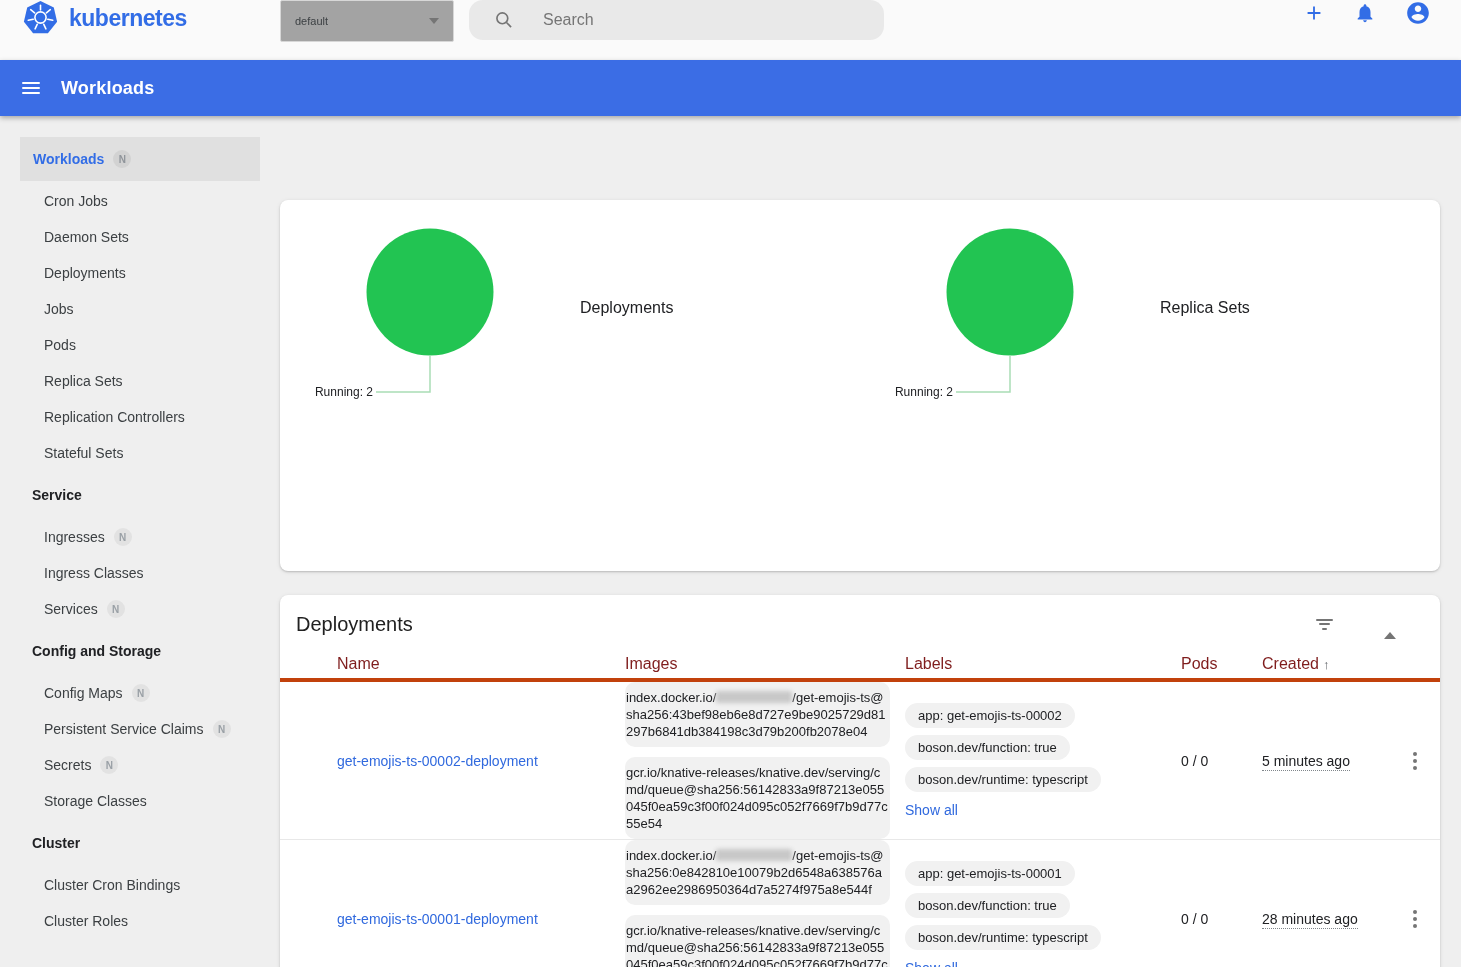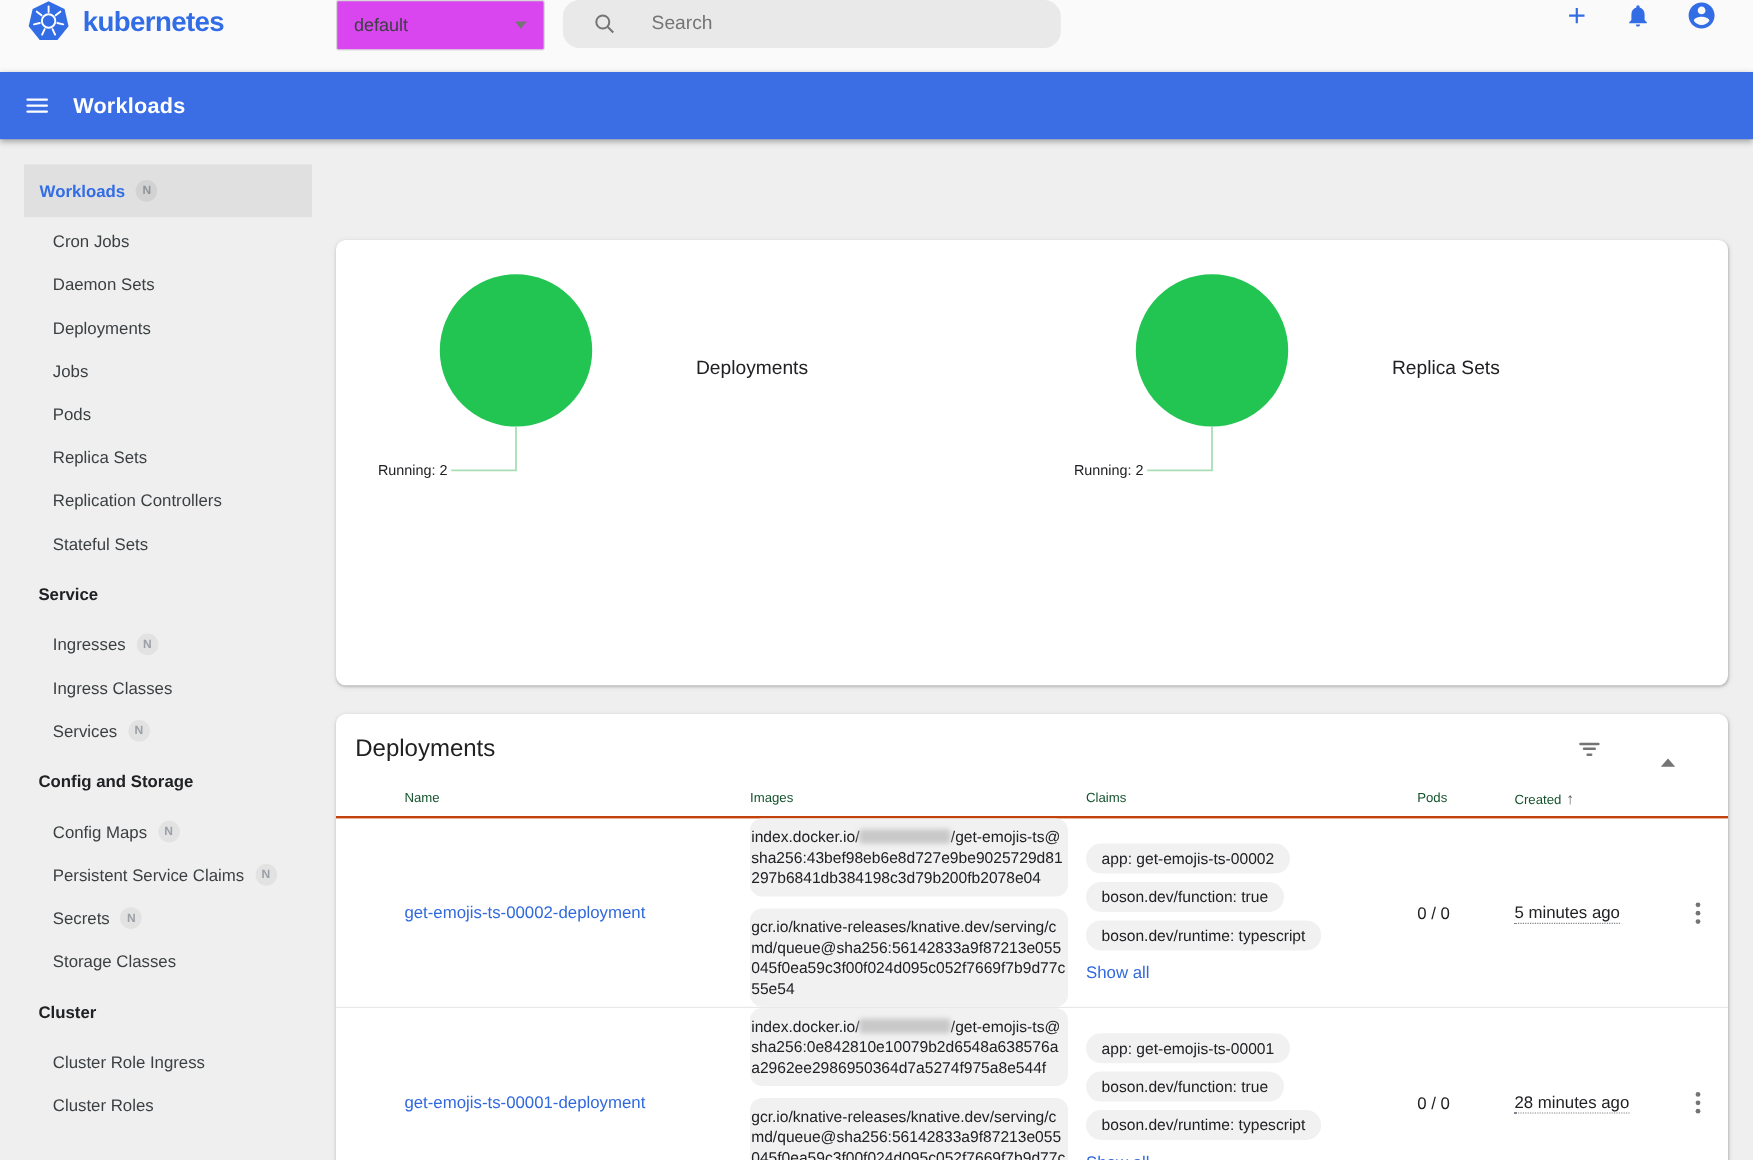--- a/index.html
+++ b/index.html
@@ -7,22 +7,22 @@
     width: 1461px; height: 967px; margin: 0;
     background: #efefef; color: #202124;
     font-family: "Liberation Sans", "DejaVu Sans", sans-serif;
     overflow: hidden;
   }
   
   .topbar { height: 60px; background: #fafafa; display: flex; align-items: flex-start; }
   .brand { width: 280px; flex: none; display: flex; align-items: center; padding-left: 22px; cursor: pointer; }
   .brand-text { font-size: 23px; font-weight: bold; color: #326de6; margin-left: 10px; letter-spacing: -0.5px; }
   .ns-select { width: 174px; height: 42px; border: 1px solid #d7d7d7; border-radius: 2px;
-    display: flex; align-items: center; padding: 0 14px; font-size: 15px; color: #3c4043;
-    background: #d946ef; cursor: pointer; }
+    display: flex; align-items: center; padding: 0 14px; font-size: 11px; color: #3c4043;
+    background: #a3a3a3; cursor: pointer; }
   .caret-down { margin-left: auto; width: 0; height: 0; border-left: 5px solid transparent;
     border-right: 5px solid transparent; border-top: 6px solid #757575; }
   .search-bar { margin-left: 15px; width: 415px; height: 40px; background: #e9e9e9;
     border-radius: 14px; display: flex; align-items: center; padding-left: 25px; }
   .search-bar input { border: none; background: transparent; outline: none; margin-left: 27px;
     font-size: 16px; color: #202124; width: 300px; font-family: inherit; }
   .search-bar input::placeholder { color: #757575; }
   .topbar-actions { margin-left: auto; display: flex; align-items: center; gap: 29px; padding-right: 30px; }
   .icon-btn { cursor: pointer; display: flex; align-items: center; }
   
@@ -57,21 +57,21 @@
   .filter-l1 { width: 17px; } .filter-l2 { width: 11px; } .filter-l3 { width: 5px; }
   .filter-btn + .collapse-btn { margin-left: 48px; }
   
   #workload-status-card { height: 371px; }
   .charts-row { display: flex; margin-top: 63px; }
   .chart-block { flex: 1; display: flex; align-items: center; }
   .chart-title { font-size: 16px; color: #202124; margin-top: 10px; }
   
   #deployments-card { height: 401px; overflow: hidden; }
   .tbl-head, .tbl-row { display: grid; grid-template-columns: 57px 288px 280px 276px 81px 128px 50px; align-items: center; }
-  .tbl-head { height: 32px; margin-top: 14px; border-bottom: 2px solid #c2410c; color: #14532d; font-size: 11px; }
+  .tbl-head { height: 32px; margin-top: 14px; border-bottom: 4px solid #c2410c; color: #7f1d1d; font-size: 16px; }
   .tbl-row { min-height: 155px; border-bottom: 1px solid #e8e8e8; }
   .sort-arrow { color: #5f6368; font-size: 13px; margin-left: 4px; }
   .sort-arrow::after { content: "\2191"; }
   .status-dot { width: 16px; height: 16px; border-radius: 50%; background: #1e8723; margin-left: 15px; }
   .dep-name { color: #3069de; font-size: 14px; cursor: pointer; text-decoration: none; }
   .images-cell { display: flex; flex-direction: column; gap: 10px; padding-right: 15px; }
   .img-chip { background: #f1f1f1; border-radius: 10px; padding: 7px 1px; font-size: 13px;
     line-height: 17px; word-break: break-all; color: #202124; }
   .redacted { display: inline-block; width: 76px; height: 12px; background: #c8c8c8;
     border-radius: 2px; filter: blur(2px); vertical-align: -1px; }
@@ -207,21 +207,21 @@
       <div class="nav-item">
         <span>Secrets</span>
         <span class="badge">N</span>
       </div>
       <div class="nav-item">
           <span>Storage Classes</span>
         </div>
 
       <div class="nav-section">Cluster</div>
       <div class="nav-item">
-          <span>Cluster Role Ingress</span>
+          <span>Cluster Cron Bindings</span>
         </div>
       <div class="nav-item">
           <span>Cluster Roles</span>
         </div>
     </nav>
 
     <main class="main">
 
       <section class="card" id="workload-status-card">
         <div class="charts-row">
@@ -252,21 +252,21 @@
               <div class="filter-l1"></div><div class="filter-l2"></div><div class="filter-l3"></div>
             </span>
           </span>
           <span class="collapse-btn"><span class="triangle-up"></span></span>
         </div>
 
         <div class="tbl-head">
           <div></div>
           <div class="th">Name</div>
           <div class="th">Images</div>
-          <div class="th">Claims</div>
+          <div class="th">Labels</div>
           <div class="th">Pods</div>
           <div class="th">
             <span>Created</span><span class="sort-arrow"></span>
           </div>
           <div></div>
         </div>
 
         <div class="tbl-row">
           <div><span class="status-dot"></span></div>
           <div><a class="dep-name">get-emojis-ts-00002-deployment</a></div>

